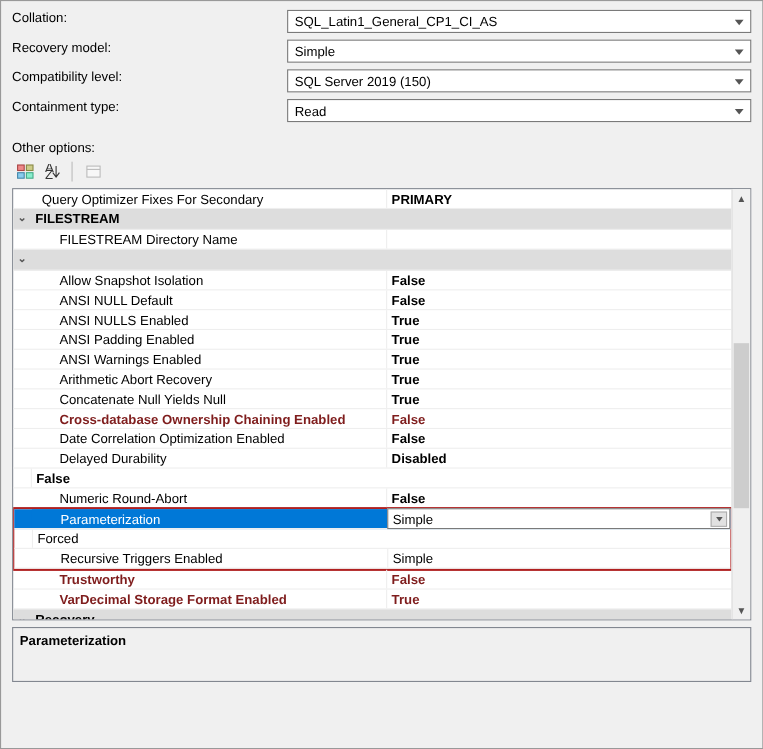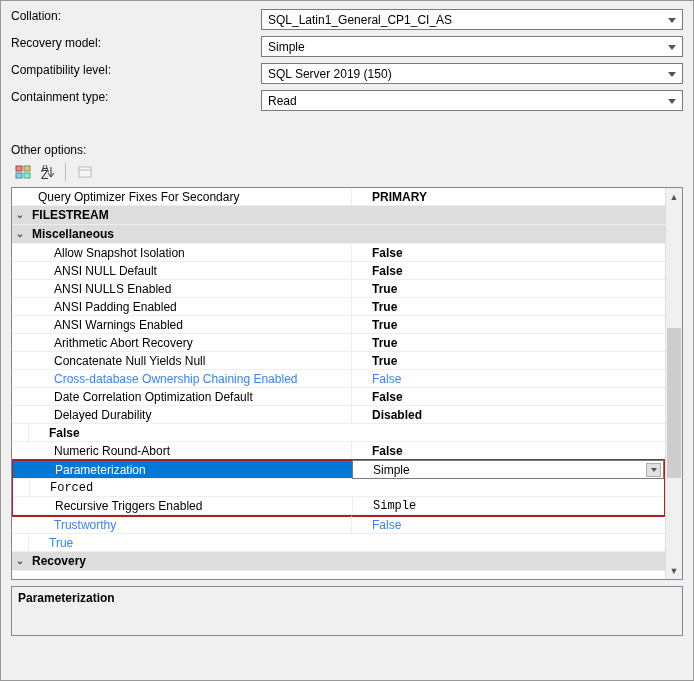--- a/index.html
+++ b/index.html
@@ -2,33 +2,33 @@
 <html><head>
 <meta charset="utf-8">
 <style>
 * { box-sizing: border-box; font-family: "Segoe UI", Tahoma, sans-serif; font-size: 12px; }
 body { margin: 0; padding: 0; background: #f0f0f0; width: 694px; height: 681px; overflow: hidden; border: 1px solid #999; }
 .top-panel { padding: 8px 10px 4px 10px; }
 .form-row { display: flex; align-items: flex-start; margin-bottom: 6px; }
 .form-label { width: 250px; color: #000; }
 .form-select { flex: 1; height: 21px; border: 1px solid #7a7a7a; background: #fff; padding: 0 20px 0 6px; position: relative; display: flex; align-items: center; }
 .form-select::after { content: ""; position: absolute; right: 6px; top: 50%; margin-top: -2px; border-left: 4px solid transparent; border-right: 4px solid transparent; border-top: 5px solid #555; }
-.other-label { margin: 22px 0 4px 10px; color: #000; }
+.other-label { margin: 6px 0 4px 10px; color: #000; }
 .toolbar { display: flex; padding: 0 10px 4px 10px; gap: 2px; }
 .tb-btn { width: 24px; height: 22px; border: 1px solid transparent; display: flex; align-items: center; justify-content: center; cursor: default; }
 .grid-wrap { margin: 0 10px; border: 1px solid #828790; background: #fff; height: 393px; display: flex; }
 .grid-body { flex: 1; overflow: hidden; }
 .grid-row { display: flex; height: 18px; border-bottom: 1px solid #eee; }
 .grid-row.cat { background: #ddd; font-weight: bold; height: 19px; }
 .expander { width: 16px; text-align: center; color: #555; font-size: 10px; line-height: 18px; cursor: default; }
 .cell-name { width: 323px; padding-left: 4px; line-height: 18px; white-space: nowrap; overflow: hidden; }
 .cell-name.indent { padding-left: 26px; }
-.cell-val { flex: 1; padding-left: 20px; line-height: 18px; border-left: 1px solid #eee; font-weight: bold; white-space: nowrap; overflow: hidden; position: relative; }
-.cell-val.normal { font-weight: normal; font-family: Liberation Mono, monospace; }
-.grid-row.disabled .cell-name, .grid-row.disabled .cell-val { color: #3b82f6; font-weight: normal; }
+.cell-val { flex: 1; padding-left: 4px; line-height: 18px; border-left: 1px solid #eee; font-weight: bold; white-space: nowrap; overflow: hidden; position: relative; }
+.cell-val.normal { font-weight: normal; }
+.grid-row.disabled .cell-name, .grid-row.disabled .cell-val { color: #7f1d1d; font-weight: bold; }
 .grid-row.cat .cell-val { border-left: none; }
 .scrollbar { width: 17px; background: #f0f0f0; border-left: 1px solid #ddd; position: relative; }
 .scroll-thumb { position: absolute; left: 1px; right: 1px; top: 140px; height: 150px; background: #cdcdcd; }
 .scroll-arrow { position: absolute; left: 0; right: 0; height: 17px; display: flex; align-items: center; justify-content: center; color: #555; font-size: 9px; }
 .scroll-arrow.up { top: 0; }
 .scroll-arrow.down { bottom: 0; }
 .highlight-box { border: 2px solid #b02020; margin: -1px; }
 .row-selected { background: #0078d7; color: #fff; }
 .row-selected .cell-val { border-left-color: #0078d7; }
 .dd-open .cell-val { background: #fff; color: #000; font-weight: normal; border: 1px solid #7a7a7a; margin: -1px 0; }
@@ -101,23 +101,27 @@
     <div class="grid-row">
       <div class="expander"></div>
       <div class="cell-name indent" style="padding-left:10px">Query Optimizer Fixes For Secondary</div>
       <div class="cell-val">PRIMARY</div>
     </div>
     <div class="grid-row cat">
       <div class="expander">⌄</div>
       <div class="cell-name">FILESTREAM</div>
       <div class="cell-val"></div>
     </div>
+    <div class="grid-row">
+        <div class="expander"></div>
+        <div class="cell-name indent">FILESTREAM Directory Name</div>
+        <div class="cell-val normal"></div>
+      </div>
     <div class="grid-row cat">
       <div class="expander">⌄</div>
-      <div class="cell-name">Miscellaneous</div>
       <div class="cell-val"></div>
     </div>
     <div class="grid-row">
         <div class="expander"></div>
         <div class="cell-name indent">Allow Snapshot Isolation</div>
         <div class="cell-val">False</div>
       </div>
     <div class="grid-row">
         <div class="expander"></div>
         <div class="cell-name indent">ANSI NULL Default</div>
@@ -148,21 +152,21 @@
         <div class="cell-name indent">Concatenate Null Yields Null</div>
         <div class="cell-val">True</div>
       </div>
     <div class="grid-row disabled">
         <div class="expander"></div>
         <div class="cell-name indent">Cross-database Ownership Chaining Enabled</div>
         <div class="cell-val">False</div>
       </div>
     <div class="grid-row">
         <div class="expander"></div>
-        <div class="cell-name indent">Date Correlation Optimization Default</div>
+        <div class="cell-name indent">Date Correlation Optimization Enabled</div>
         <div class="cell-val">False</div>
       </div>
     <div class="grid-row">
         <div class="expander"></div>
         <div class="cell-name indent">Delayed Durability</div>
         <div class="cell-val">Disabled</div>
       </div>
     <div class="grid-row">
         <div class="expander"></div>
         <div class="cell-val">False</div>
@@ -197,20 +201,21 @@
         </div>
     </div>
 
     <div class="grid-row disabled">
         <div class="expander"></div>
         <div class="cell-name indent">Trustworthy</div>
         <div class="cell-val">False</div>
       </div>
     <div class="grid-row disabled">
         <div class="expander"></div>
+        <div class="cell-name indent">VarDecimal Storage Format Enabled</div>
         <div class="cell-val">True</div>
       </div>
     <div class="grid-row cat">
       <div class="expander">⌄</div>
       <div class="cell-name">Recovery</div>
       <div class="cell-val"></div>
     </div>
   </div>
   <div class="scrollbar">
     <div class="scroll-arrow up">▲</div>

